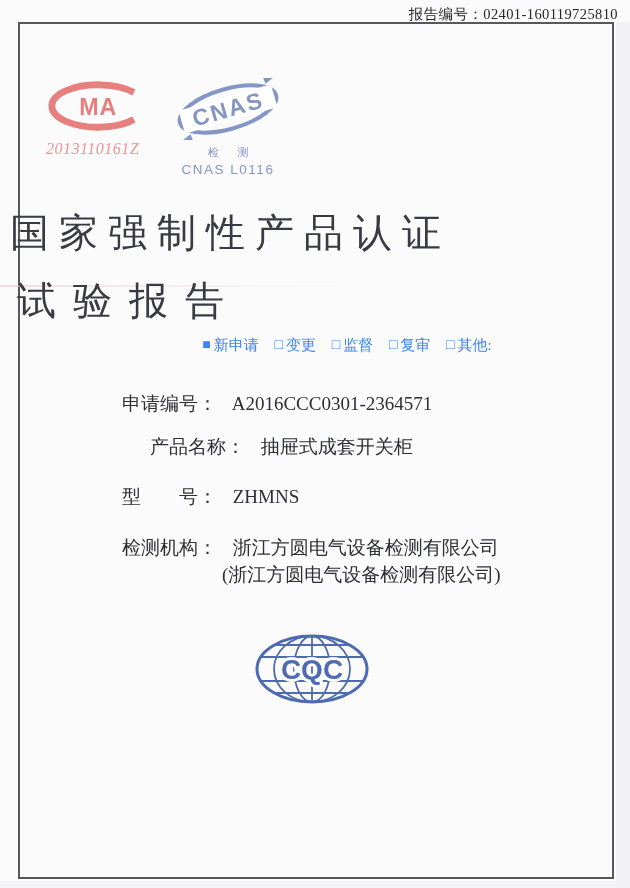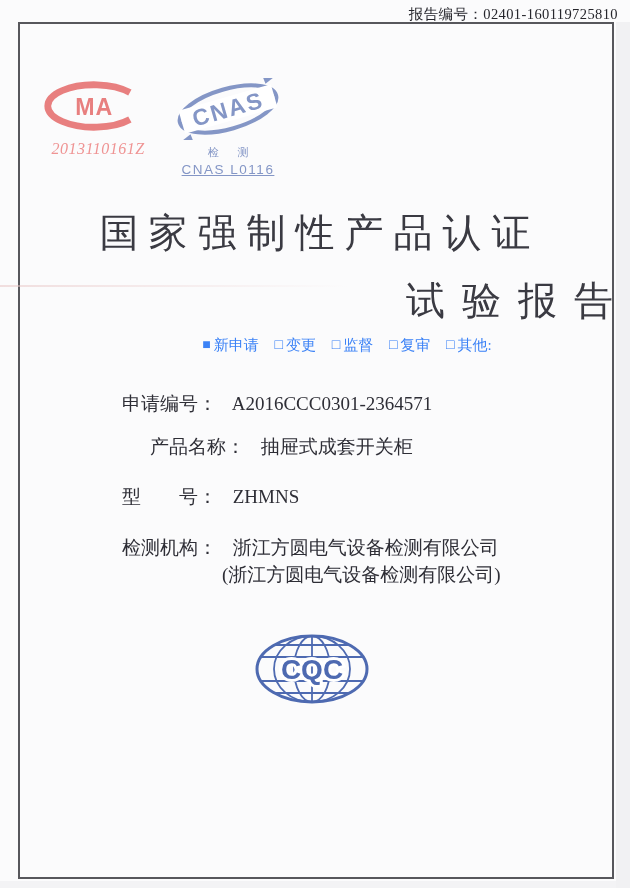--- a/index.html
+++ b/index.html
@@ -18,46 +18,46 @@
   .edge-right{position:absolute;left:616px;top:22px;right:0;bottom:0;background:#f1f1f3;}
   .edge-bottom{position:absolute;left:0;top:881px;right:14px;bottom:0;background:#f3f3f5;}
 
   
   .report-no{
     position:absolute;top:5px;right:12px;font-size:14.5px;letter-spacing:.4px;color:#26262c;
     font-family:"Liberation Serif","DejaVu Serif",serif;
   }
 
   
-  .cma-block{position:absolute;left:34px;top:78px;width:128px;text-align:center;}
+  .cma-block{position:absolute;left:46px;top:78px;width:128px;text-align:left;}
   .cma-number{
     margin-top:2px;font-size:16px;letter-spacing:.5px;color:#ef9494;
     font-family:"Liberation Serif","DejaVu Serif",serif;
     font-style:italic;
   }
 
   
   .cnas-block{position:absolute;left:166px;top:78px;width:124px;text-align:center;color:#8496c6;}
   .cnas-caption{font-size:11px;letter-spacing:8px;padding-left:8px;margin-top:1px;}
   .cnas-code{font-size:13.5px;letter-spacing:1.5px;margin-top:2px;
-    font-family:"Liberation Sans","DejaVu Sans",sans-serif;text-decoration:underline;}
+    font-family:"Liberation Sans","DejaVu Sans",sans-serif;}
 
   
   .scan-line{
     position:absolute;left:0;top:285px;width:348px;height:2px;
     background:linear-gradient(to right, rgba(232,198,198,.55), rgba(232,198,198,0));
   }
 
   
   .title-1{
-    position:absolute;left:0;top:206px;width:100%;text-align:center;
+    position:absolute;left:0;top:206px;width:100%;text-align:left;
     font-size:39px;letter-spacing:10px;text-indent:10px;color:#3a3a42;font-weight:500;
   }
   .title-2{
-    position:absolute;left:0;top:274px;width:100%;text-align:right;
+    position:absolute;left:0;top:274px;width:100%;text-align:left;
     font-size:39px;letter-spacing:17px;text-indent:17px;color:#3a3a42;font-weight:500;
   }
 
   
   .checkbox-row{
     position:absolute;left:0;top:336px;width:100%;text-align:center;
     font-size:15px;color:#3b82f6;margin-left:32px;
   }
   .cb-item{margin:0 6px;white-space:nowrap;}
   .cb-box{margin-right:3px;font-size:14px;position:relative;top:-1px;}

